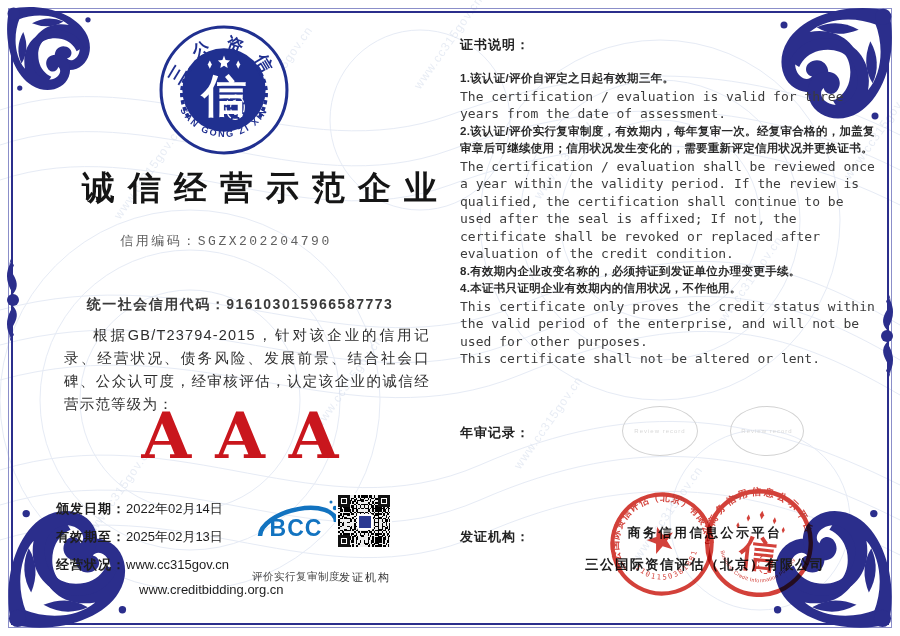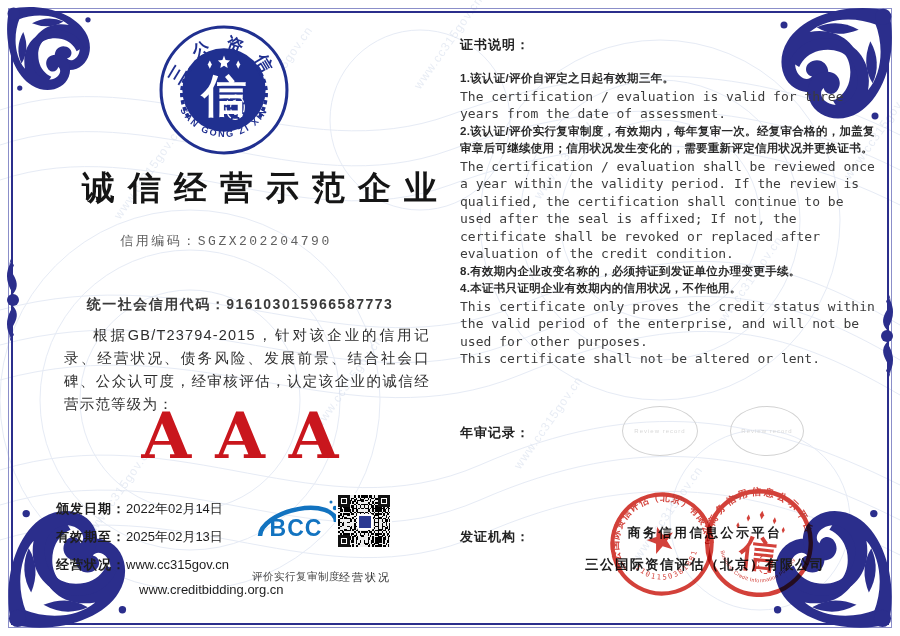--- a/index.html
+++ b/index.html
@@ -218,21 +218,21 @@
   <div class="bcc-label">评价实行复审制度</div>
 
   <div class="qr">
     <div class="qr-inner">
       <div class="qr-marker qm-tl"></div>
       <div class="qr-marker qm-tr"></div>
       <div class="qr-marker qm-bl"></div>
       <div class="qr-logo"></div>
     </div>
   </div>
-  <div class="qr-label">经营状况</div>
+  <div class="qr-label">发证机构</div>
 
   <div class="notes">
     <div class="notes-heading">证书说明：</div>
     <div class="note-zh">1.该认证/评价自评定之日起有效期三年。</div>
     <div class="note-en">The certification / evaluation is valid for three years from the date of assessment.</div>
     <div class="note-zh">2.该认证/评价实行复审制度，有效期内，每年复审一次。经复审合格的，加盖复审章后可继续使用；信用状况发生变化的，需要重新评定信用状况并更换证书。</div>
     <div class="note-en">The certification / evaluation shall be reviewed once a year within the validity period. If the review is qualified,  the certification shall continue to be used after the seal is affixed; If not, the certificate shall be revoked or replaced after evaluation of the credit condition.</div>
     <div class="note-zh">8.有效期内企业改变名称的，必须持证到发证单位办理变更手续。</div>
     <div class="note-zh">4.本证书只证明企业有效期内的信用状况，不作他用。</div>
     <div class="note-en">This certificate only proves the credit status within the valid period of the enterprise, and will not be used for other purposes.</div>

